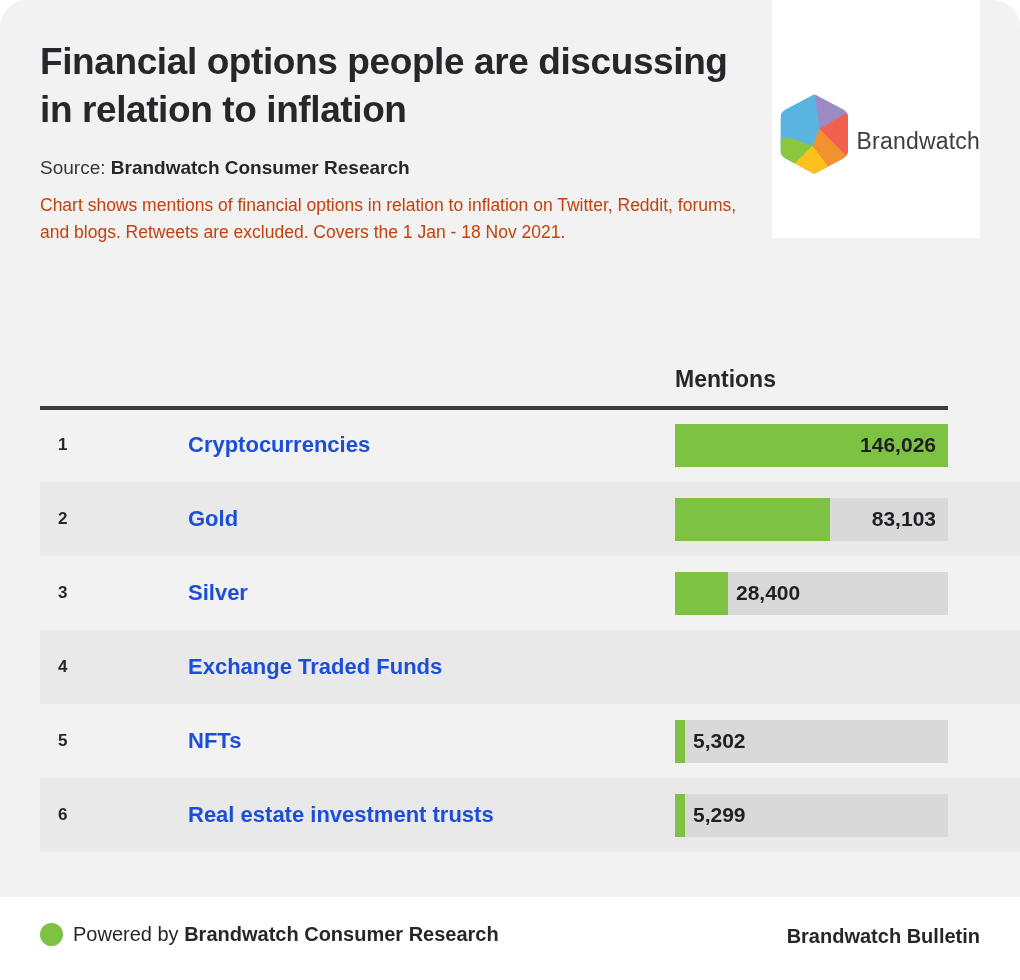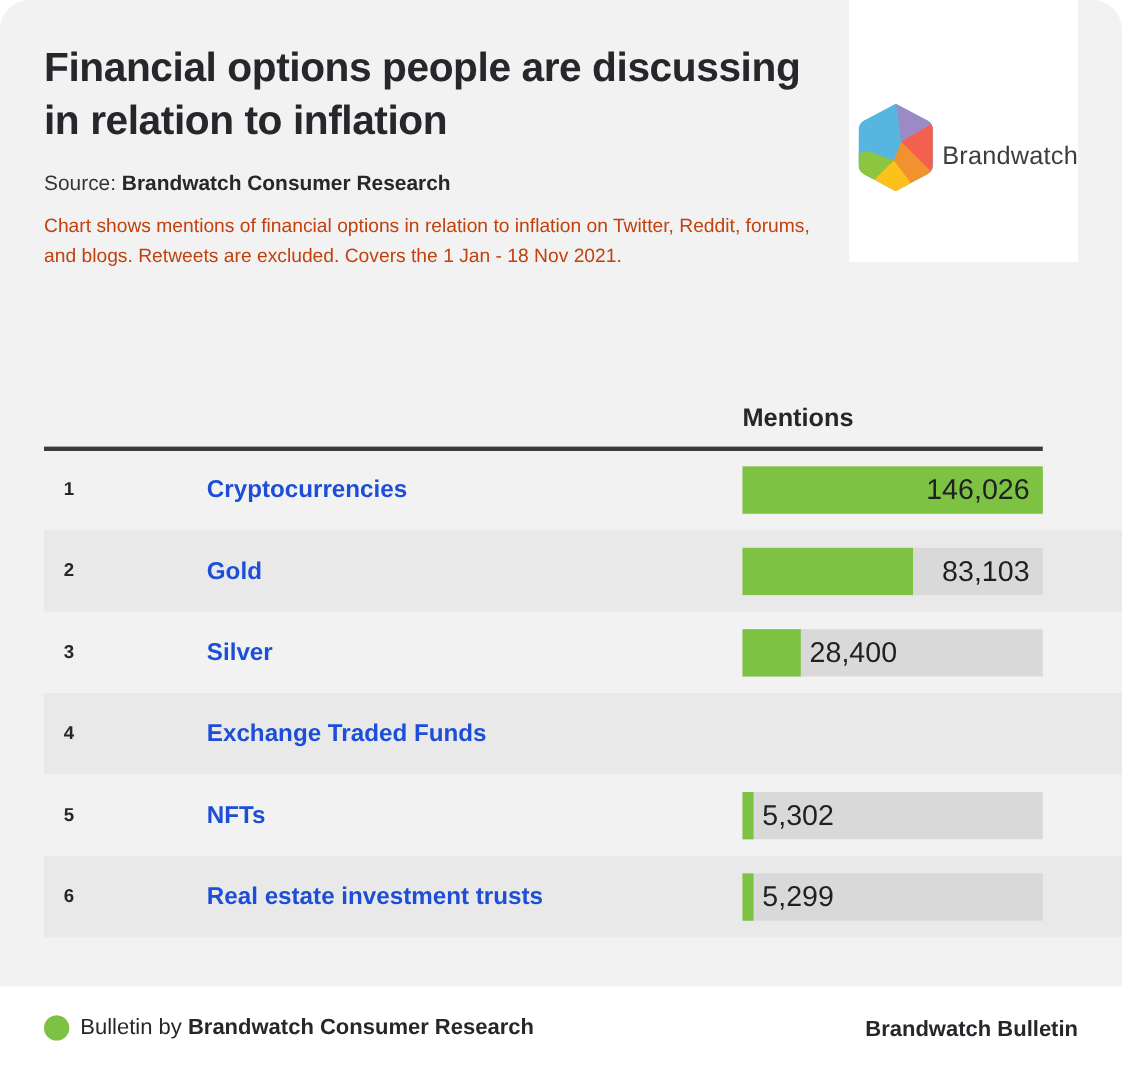--- a/index.html
+++ b/index.html
@@ -73,21 +73,21 @@
   .barwrap {
     position:absolute; left:675px; width:273px; height:43px;
     background:#d9d9d9;
   }
   .bar {
     position:absolute; left:0; top:0; bottom:0;
     background:#7dc242;
   }
   .val {
     position:absolute; top:0; bottom:0; display:flex; align-items:center;
-    font-size:26px; font-weight:400; color:#1f2023; white-space:nowrap;
+    font-size:21px; font-weight:700; color:#1f2023; white-space:nowrap;
   }
   .val.inside  { right:12px; }
   .val.outside { left:0; padding-left:8px; }
 
   
   .footer {
     position:absolute; left:0; top:897px; width:1020px; height:83px;
     background:#ffffff;
   }
   .powered {
@@ -196,19 +196,19 @@
             <span class="val outside" style="left: 10px;">5,299</span>
           </div>
         </div>
       </div>
   </div>
 
   <div class="footer">
     <div class="powered">
       <span class="dot"></span>
       <span class="powered-text">
-        <span>Bulletin by </span><b>Brandwatch Consumer Research</b>
+        <span>Powered by </span><b>Brandwatch Consumer Research</b>
       </span>
     </div>
     <div class="bulletin">Brandwatch Bulletin</div>
   </div>
 
 </div>
 
 </body></html>

